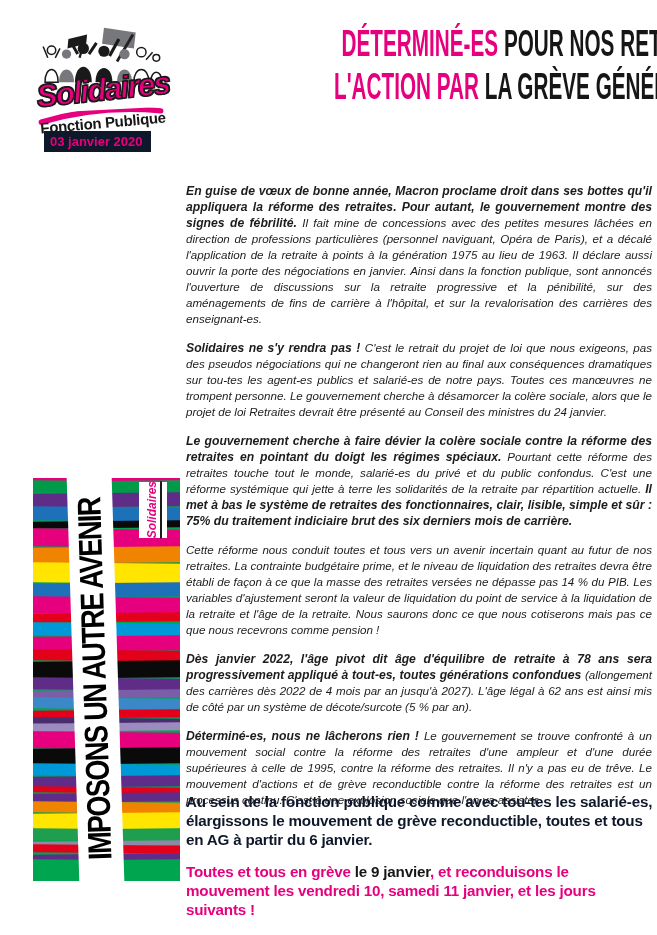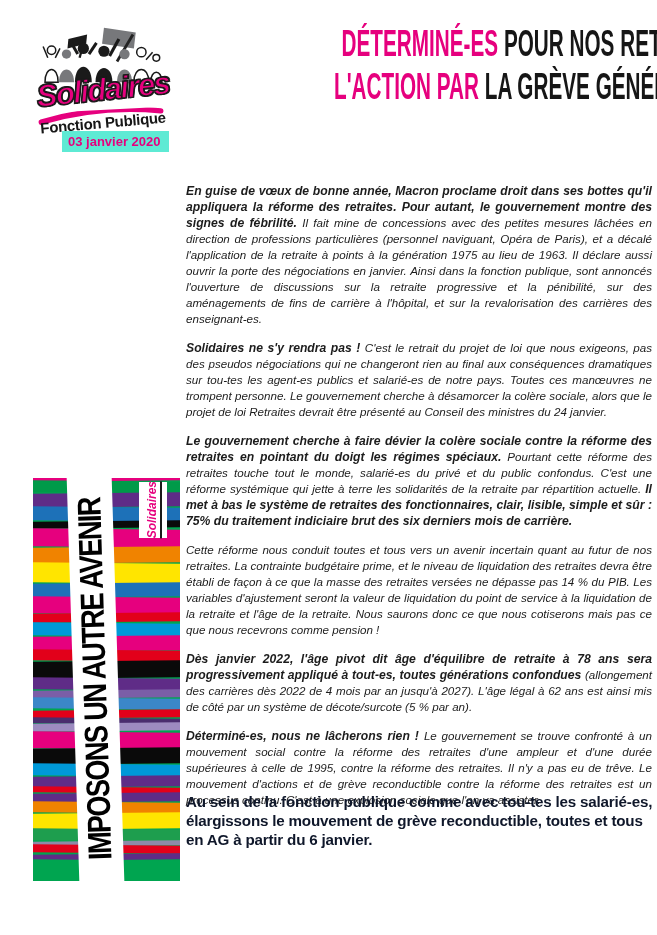--- a/index.html
+++ b/index.html
@@ -18,21 +18,21 @@
     text-shadow:1px 1px 0 #1a1a1a,-1px 1px 0 #1a1a1a,1px -1px 0 #1a1a1a,-1px -1px 0 #1a1a1a;
     transform:rotate(-6deg);white-space:nowrap;
   }
   .swoosh{position:absolute;left:2px;top:84px;transform:rotate(-3deg);}
   .org{
     position:absolute;left:0;top:88px;width:134px;text-align:center;
     font-size:15px;font-weight:bold;color:#171717;transform:rotate(-5deg);
     letter-spacing:-0.3px;white-space:nowrap;
   }
   .datebox{
-    position:absolute;left:62px;top:131px;background:#5eead4;color:#e6007e;
+    position:absolute;left:44px;top:131px;background:#0f172a;color:#e6007e;
     font-size:13px;font-weight:bold;padding:3px 8px 3px 6px;white-space:nowrap;
   }
 
   
   .headline{position:absolute;left:186px;top:22px;width:466px;}
   .headline-line{text-align:center;height:43px;line-height:43px;font-weight:bold;font-size:37px;white-space:nowrap;}
   .headline-line .line-inner{display:inline-block;transform:scaleX(0.56);transform-origin:50% 50%;white-space:nowrap;}
 
   
   .article{
@@ -129,20 +129,21 @@
       <p><span class="b">En guise de vœux de bonne année, Macron proclame droit dans ses bottes qu'il appliquera la réforme des retraites. Pour autant, le gouvernement montre des signes de fébrilité. </span><span>Il fait mine de concessions avec des petites mesures lâchées en direction de professions particulières (personnel naviguant, Opéra de Paris), et a décalé l'application de la retraite à points à la génération 1975 au lieu de 1963. Il déclare aussi ouvrir la porte des négociations en janvier. Ainsi dans la fonction publique, sont annoncés l'ouverture de discussions sur la retraite progressive et la pénibilité, sur des aménagements de fins de carrière à l'hôpital, et sur la revalorisation des carrières des enseignant-es.</span></p>
       <p><span class="b">Solidaires ne s'y rendra pas ! </span><span>C'est le retrait du projet de loi que nous exigeons, pas des pseudos négociations qui ne changeront rien au final aux conséquences dramatiques sur tou-tes les agent-es publics et salarié-es de notre pays. Toutes ces manœuvres ne trompent personne. Le gouvernement cherche à désamorcer la colère sociale, alors que le projet de loi Retraites devrait être présenté au Conseil des ministres du 24 janvier.</span></p>
       <p><span class="b">Le gouvernement cherche à faire dévier la colère sociale contre la réforme des retraites en pointant du doigt les régimes spéciaux. </span><span>Pourtant cette réforme des retraites touche tout le monde, salarié-es du privé et du public confondus. C'est une réforme systémique qui jette à terre les solidarités de la retraite par répartition actuelle. </span><span class="b">Il met à bas le système de retraites des fonctionnaires, clair, lisible, simple et sûr : 75% du traitement indiciaire brut des six derniers mois de carrière.</span></p>
       <p><span>Cette réforme nous conduit toutes et tous vers un avenir incertain quant au futur de nos retraites. La contrainte budgétaire prime, et le niveau de liquidation des retraites devra être établi de façon à ce que la masse des retraites versées ne dépasse pas 14 % du PIB. Les variables d'ajustement seront la valeur de liquidation du point de service à la liquidation de la retraite et l'âge de la retraite. Nous saurons donc ce que nous cotiserons mais pas ce que nous recevrons comme pension !</span></p>
       <p><span class="b">Dès janvier 2022, l'âge pivot dit âge d'équilibre de retraite à 78 ans sera progressivement appliqué à tout-es, toutes générations confondues </span><span>(allongement des carrières dès 2022 de 4 mois par an jusqu'à 2027). L'âge légal à 62 ans est ainsi mis de côté par un système de décote/surcote (5 % par an).</span></p>
       <p><span class="b">Déterminé-es, nous ne lâcherons rien ! </span><span>Le gouvernement se trouve confronté à un mouvement social contre la réforme des retraites d'une ampleur et d'une durée supérieures à celle de 1995, contre la réforme des retraites. Il n'y a pas eu de trêve. Le mouvement d'actions et de grève reconductible contre la réforme des retraites est un processus continu. C'est à une explosion sociale que l'on va assister.</span></p>
     </div>
 
   <div class="cta">
       <p><span style="color: #0f172a;">Au sein de la fonction publique comme avec tou-tes les salarié-es, élargissons le mouvement de grève reconductible, toutes et tous en AG à partir du 6 janvier.</span></p>
+      <p><span style="color: rgb(230, 0, 126);">Toutes et tous en grève </span><span style="color: rgb(22, 22, 22);">le 9 janvier</span><span style="color: rgb(230, 0, 126);">, et reconduisons le mouvement les vendredi 10, samedi 11 janvier, et les jours suivants !</span></p>
     </div>
 
   <div class="poster">
     <div class="stripes">
         <div class="stripe" style="background: rgb(230, 0, 126); flex-grow: 7;"></div>
         <div class="stripe" style="background: rgb(0, 154, 73); flex-grow: 13;"></div>
         <div class="stripe" style="background: rgb(95, 44, 135); flex-grow: 15;"></div>
         <div class="stripe" style="background: rgb(29, 113, 184); flex-grow: 15;"></div>
         <div class="stripe" style="background: rgb(10, 10, 10); flex-grow: 8;"></div>
         <div class="stripe" style="background: rgb(230, 0, 126); flex-grow: 20;"></div>

